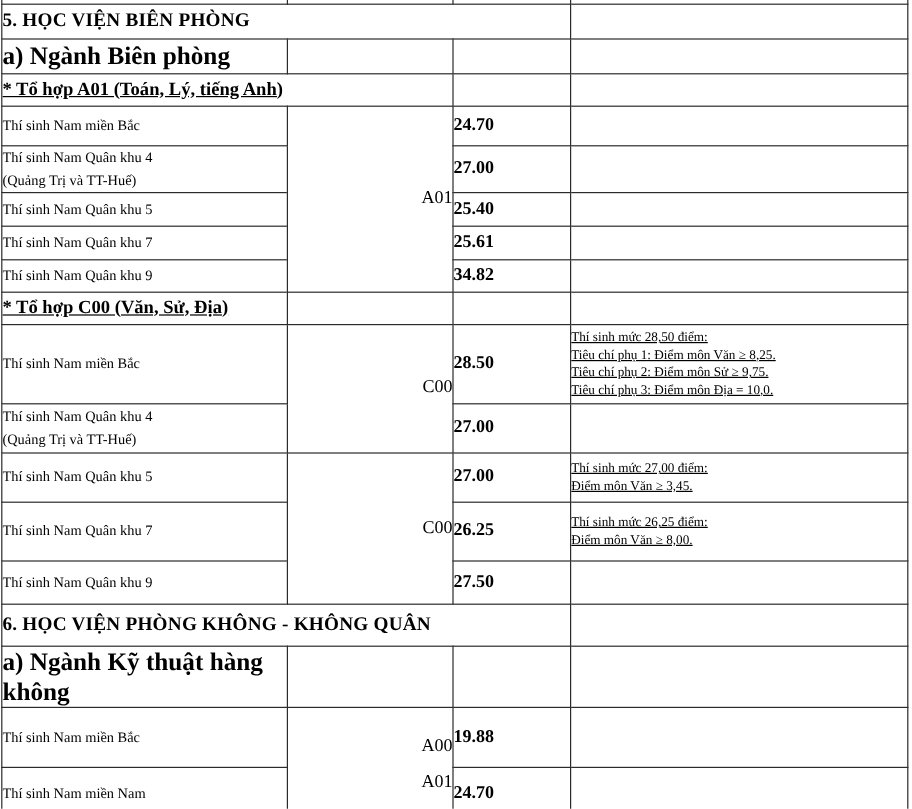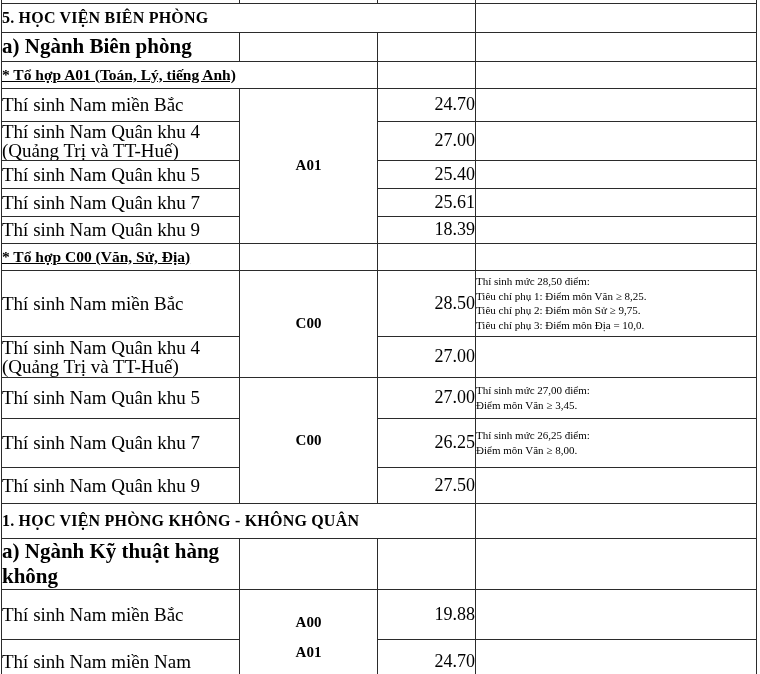--- a/index.html
+++ b/index.html
@@ -39,39 +39,41 @@
     font-weight: bold;
     padding: 0 6px 0 5px;
   }
   td.combo {
     font-size: 15.5px;
     font-weight: bold;
     padding: 0 6px 0 5px;
     text-decoration: underline;
   }
   td.cand {
-    font-size: 19px;
+    font-size: 12px;
     padding: 0 6px 0 5px;
     line-height: 19px;
   }
   td.code {
-    text-align: center;
-    font-weight: bold;
+    text-align: right;
+    font-weight: normal;
     font-size: 15px;
   }
   td.code .code-line { line-height: 30px; }
   td.score {
-    text-align: right;
-    font-size: 18px;
+    text-align: left;
+    font-size: 15px;
+    font-weight: bold;
   }
   td.note {
     font-size: 11px;
     line-height: 14.5px;
     padding: 3px 6px 3px 6px;
     vertical-align: middle;
+    text-decoration: underline;
   }
 </style>
 </head>
 <body>
 
 <table class="scores">
   <colgroup>
     <col style="width:238px">
     <col style="width:138px">
     <col style="width:98px">
@@ -123,21 +125,21 @@
     <td class="score">25.40</td>
     <td></td>
   </tr>
   <tr style="height:28px">
     <td class="cand">Thí sinh Nam Quân khu 7</td>
     <td class="score">25.61</td>
     <td></td>
   </tr>
   <tr style="height:27px">
     <td class="cand">Thí sinh Nam Quân khu 9</td>
-    <td class="score">18.39</td>
+    <td class="score">34.82</td>
     <td></td>
   </tr>
 
   <tr style="height:27px">
     <td class="combo">* Tổ hợp C00 (Văn, Sử, Địa)</td>
     <td></td>
     <td></td>
     <td></td>
   </tr>
 
@@ -178,21 +180,21 @@
       <div>Điểm môn Văn ≥ 8,00.</div>
     </td>
   </tr>
   <tr style="height:36px">
     <td class="cand">Thí sinh Nam Quân khu 9</td>
     <td class="score">27.50</td>
     <td></td>
   </tr>
 
   <tr style="height:35px">
-    <td class="sec" colspan="3">1. HỌC VIỆN PHÒNG KHÔNG - KHÔNG QUÂN</td>
+    <td class="sec" colspan="3">6. HỌC VIỆN PHÒNG KHÔNG - KHÔNG QUÂN</td>
     <td></td>
   </tr>
 
   <tr style="height:35px">
     <td class="major">a) Ngành Kỹ thuật hàng không</td>
     <td></td>
     <td></td>
     <td></td>
   </tr>
 

